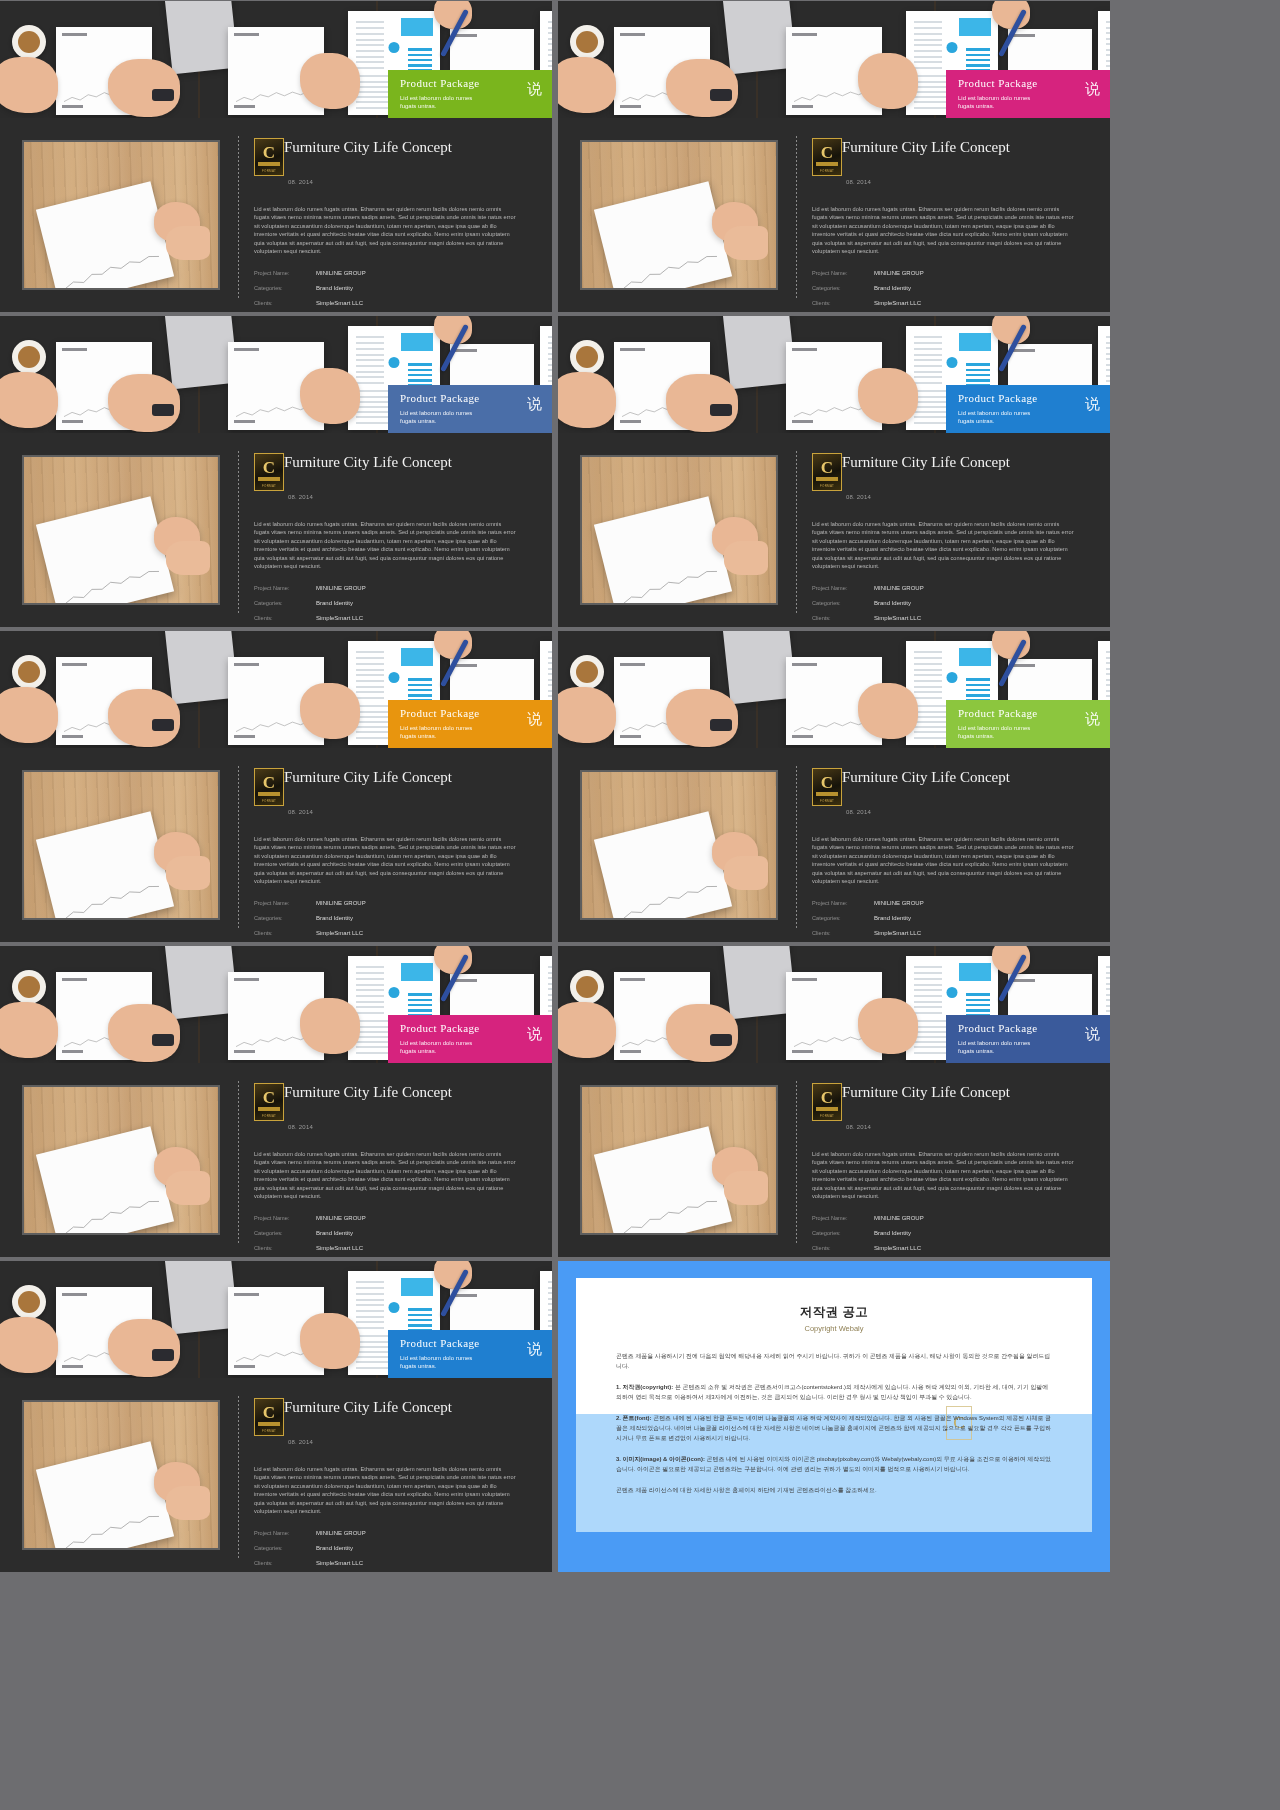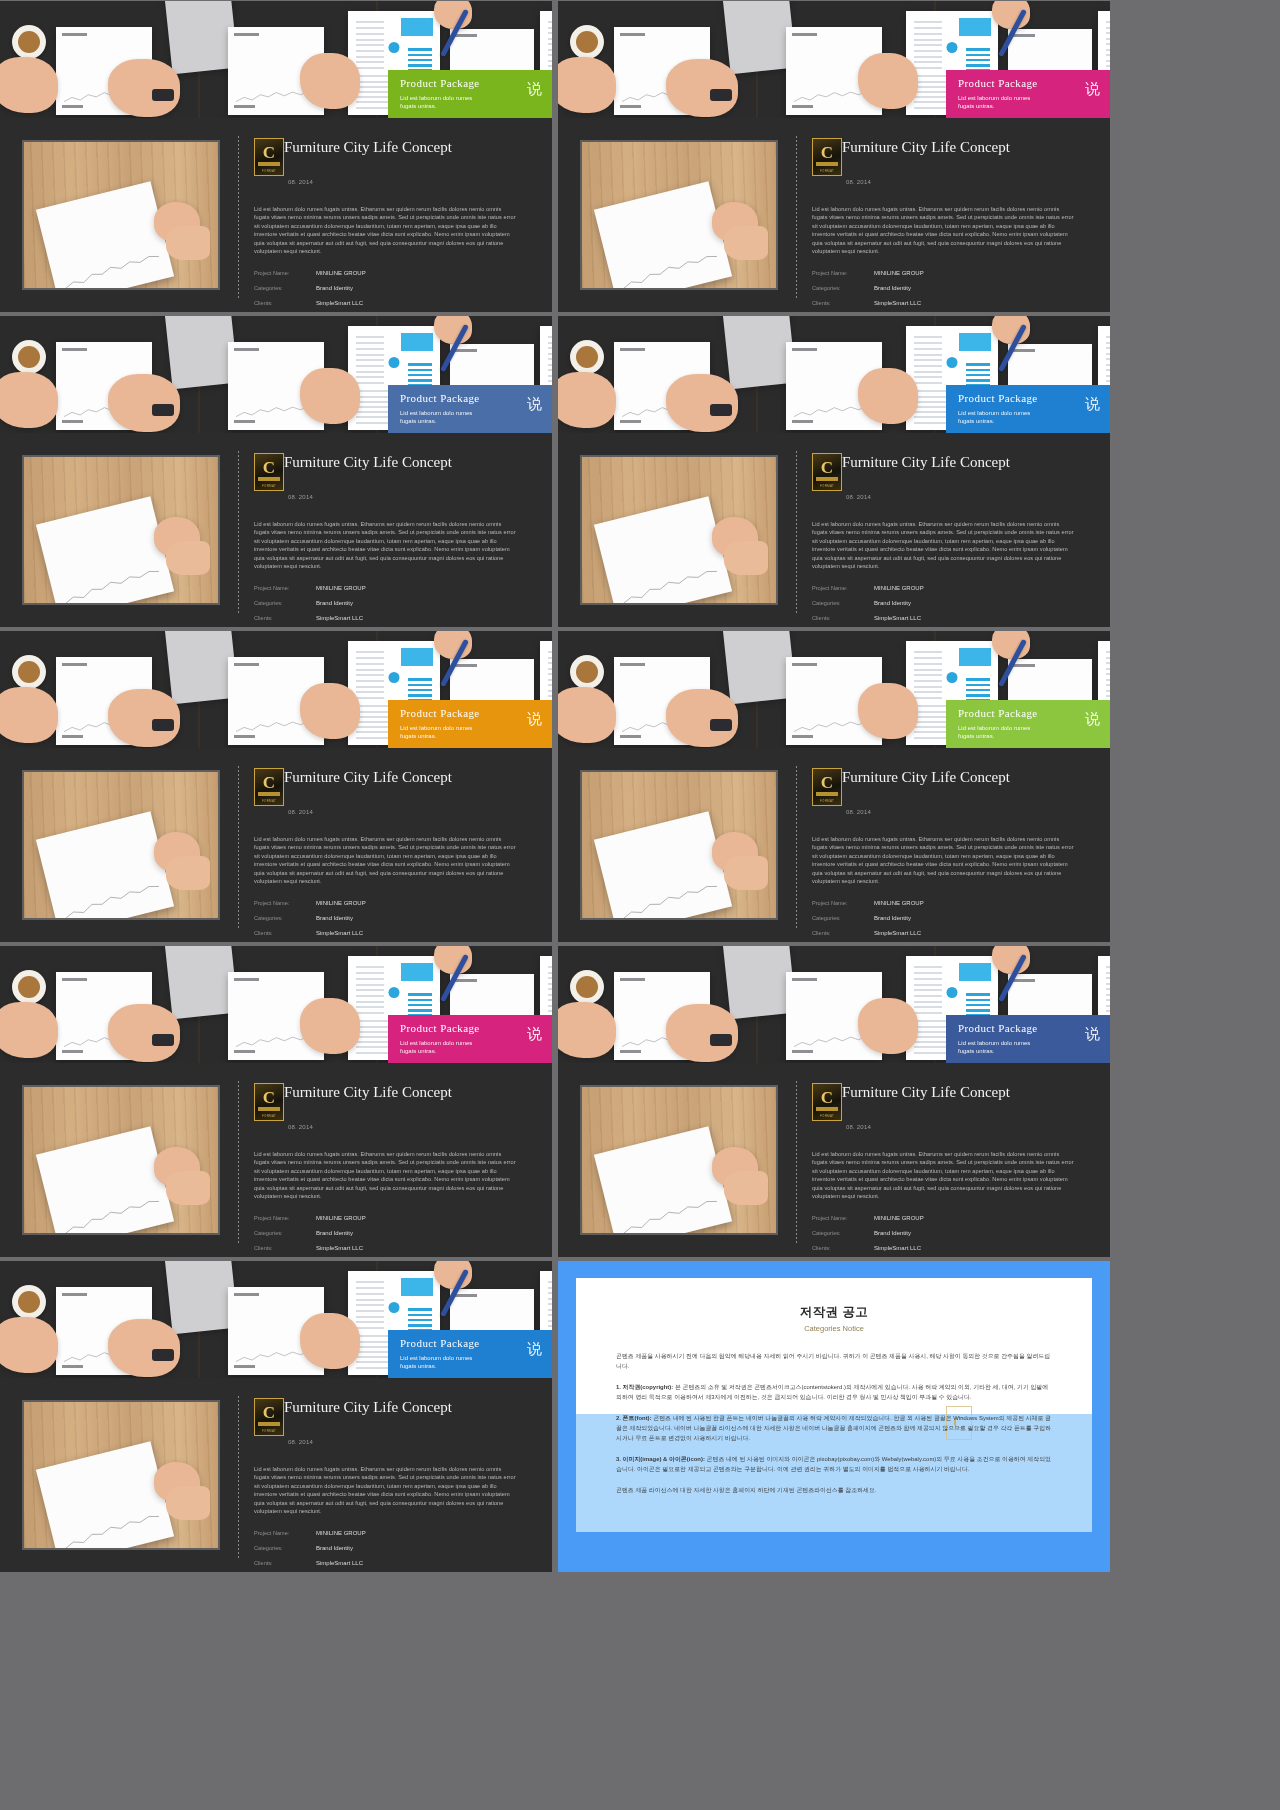--- a/index.html
+++ b/index.html
@@ -3129,21 +3129,21 @@
               <div class="metaval">SimpleSmart LLC</div>
             </div>
           </div>
         </div>
       </div>
     </div>
     <div class="cell copycell" style="background:#4a9bf5">
       <div class="copysheet">
         <div class="cwash"></div>
         <div class="ctitle">저작권 공고</div>
-        <div class="csub">Categories Notice</div>
+        <div class="csub">Copyright Webaly</div>
         <div class="cwater">C</div>
         <div class="cbody">
           <p>콘텐츠 제품을 사용하시기 전에 다음의 협약에 해당내용 자세히 읽어 주시기 바랍니다. 귀하가 이 콘텐츠 제품을 사용시, 해당 사항이 동의한 것으로 간주됨을 알려드립니다.</p>
           <p><b>1. 저작권(copyright):</b> <span>본 콘텐츠의 소유 및 저작권은 콘텐츠서이크고스(contentstokerd.)의 제작사에게 있습니다. 사용 허락 계약의 이외, 기타한 세, 대여, 기기 임팔에 의하여 영리 목적으로 이용하여서 제3자에게 이전하는, 것은 금지되어 있습니다. 이러한 경우 형사 및 민사상 책임이 부과될 수 있습니다.</span></p>
           <p><b>2. 폰트(font):</b> <span>콘텐츠 내에 된 사용된 한글 폰트는 네이버 나눔글꼴의 사용 허락 계약사이 제작되었습니다. 한글 외 사용된 글꼴은 Windows System의 제공된 사체로 글꼴은 제작되었습니다. 네이버 나눔글꼴 라이선스에 대한 자세한 사항은 네이버 나눔글꼴 홈페이지에 콘텐츠와 함께 제공되지 않으므로 필요할 경우 각각 폰트를 구입하시거나 무료 폰트로 변경없이 사용하시기 바랍니다.</span></p>
           <p><b>3. 이미지(image) &amp; 아이콘(icon):</b> <span>콘텐츠 내에 된 사용된 이미지와 아이콘은 pixobay(pixobay.com)와 Webaly(webaly.com)의 무료 사용을 조건으로 이용하여 제작되었습니다. 아이콘은 필요로한 제공되고 콘텐츠와는 구분합니다. 이에 관련 권리는 귀하가 별도의 이미지를 법적으로 사용하시기 바랍니다.</span></p>
           <p>콘텐츠 제품 라이선스에 대한 자세한 사항은 홈페이지 하단에 기재된 콘텐츠라이선스를 참조하세요.</p>
         </div>
       </div>
     </div>

